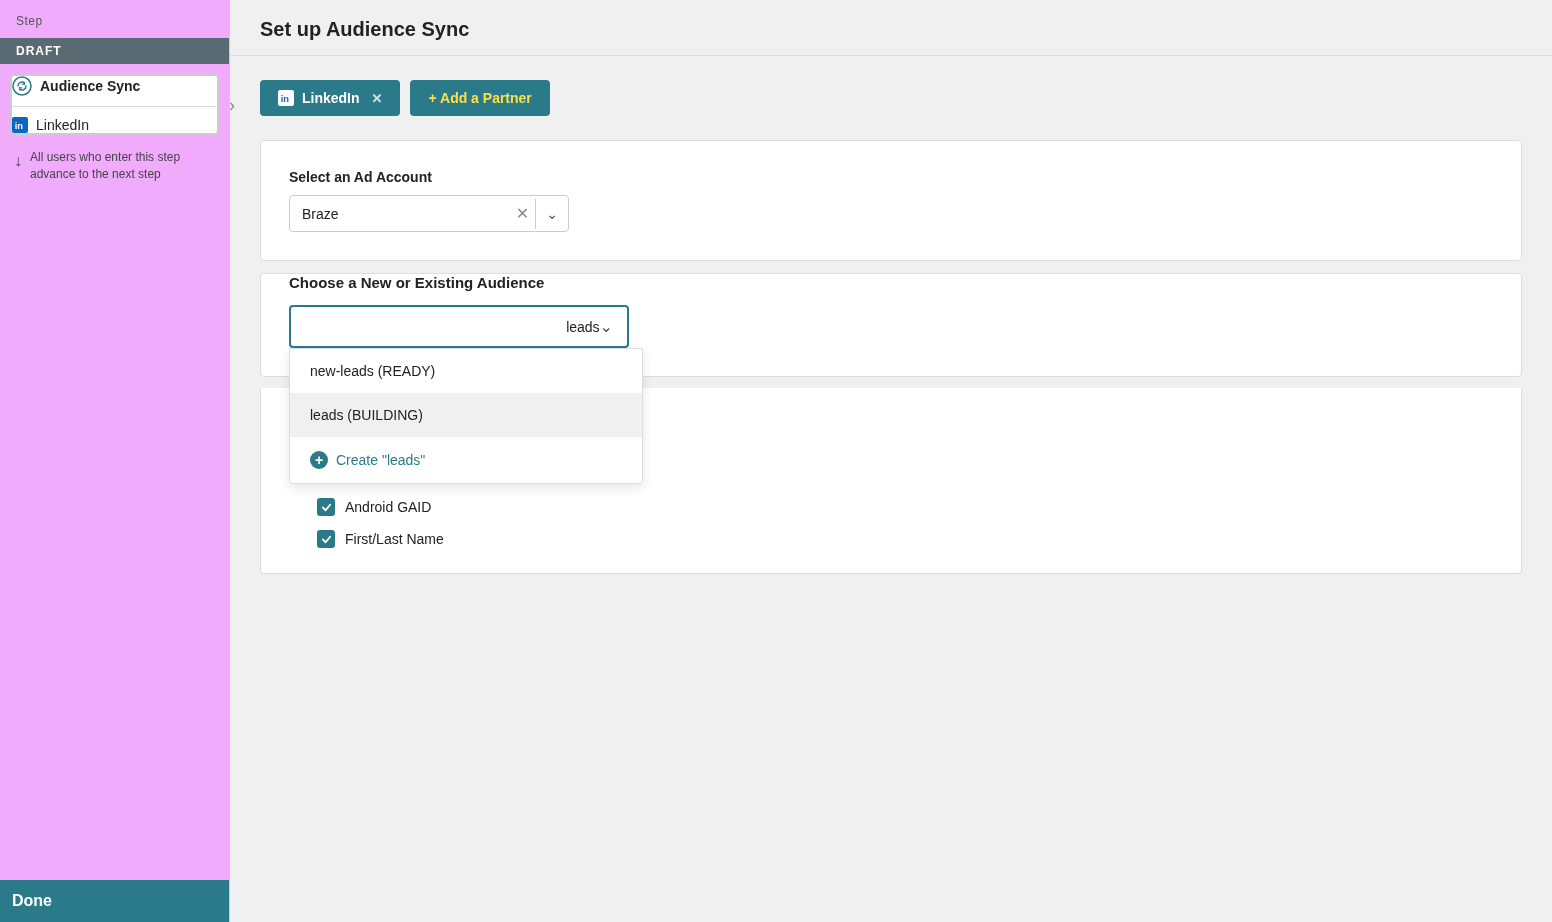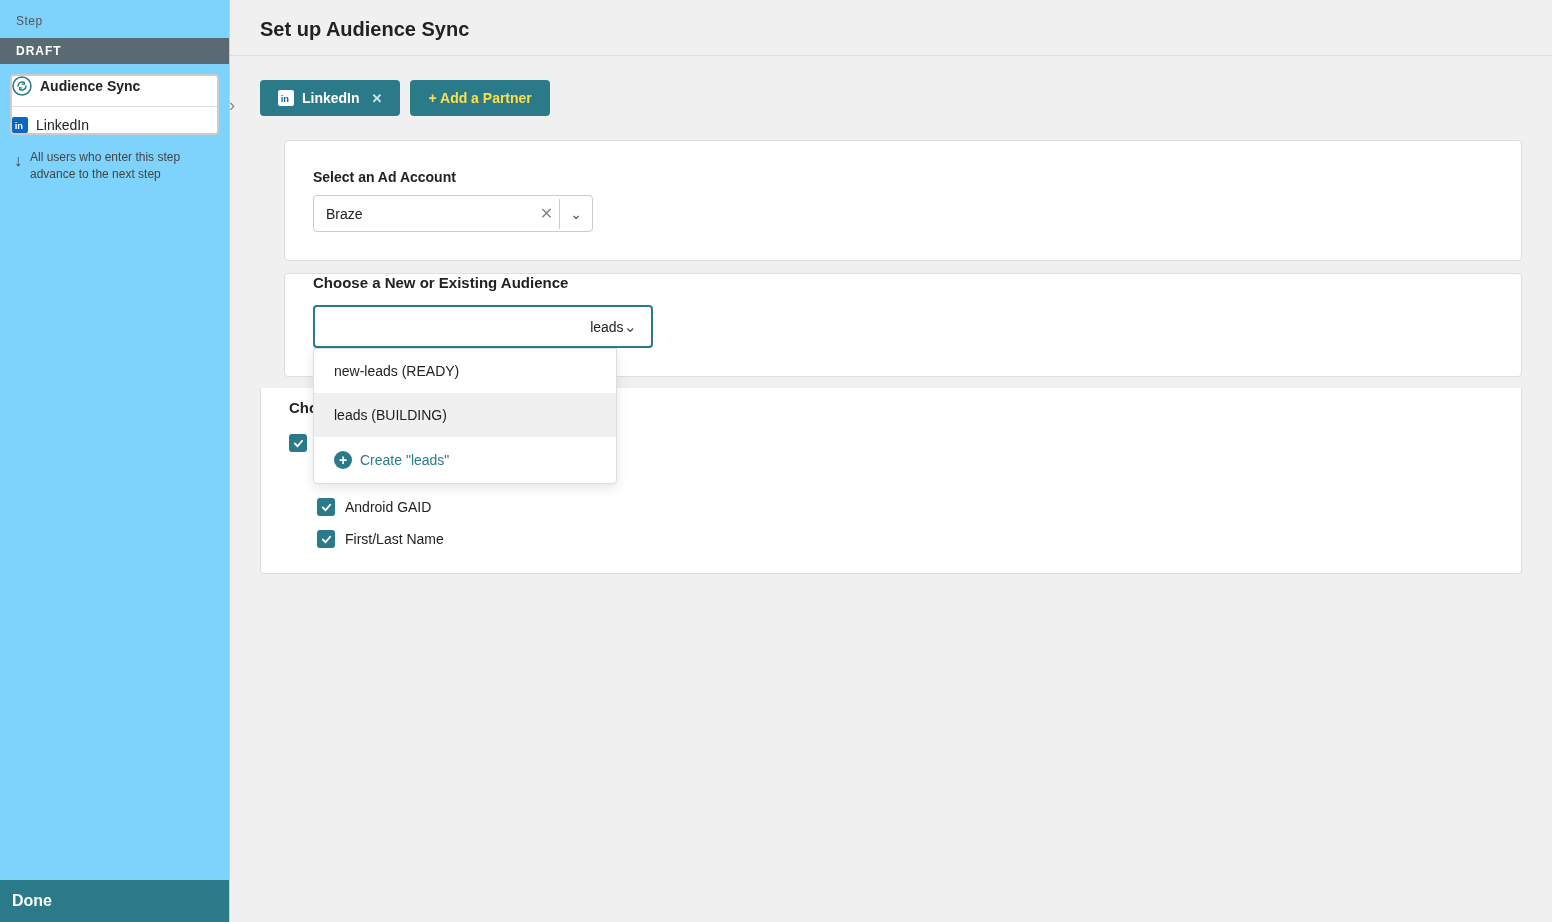--- a/index.html
+++ b/index.html
@@ -2,21 +2,21 @@
 <html><head>
   <meta charset="utf-8">
   <style>
     * { box-sizing: border-box; margin: 0; padding: 0; }
     body { font-family: -apple-system, BlinkMacSystemFont, 'Segoe UI', sans-serif; font-size: 14px; background: #f0f0f0; display: flex; height: 922px; overflow: hidden; }
 
     
     .sidebar {
       width: 230px;
       min-width: 230px;
-      background: #7dd3fc;
+      background: #f0abfc;
       display: flex;
       flex-direction: column;
       border-right: 1px solid #ccc;
     }
     .sidebar-step-label {
       padding: 14px 16px 10px;
       font-size: 12px;
       color: #555;
       font-weight: 500;
       letter-spacing: 0.5px;
@@ -149,21 +149,20 @@
       gap: 8px;
     }
 
     
     .panel {
       background: #fff;
       border: 1px solid #ddd;
       border-radius: 4px;
       padding: 28px 28px 28px;
       margin-bottom: 12px;
-      margin-left: 24px;
     }
     .panel-label {
       font-size: 14px;
       font-weight: 600;
       color: #222;
       margin-bottom: 10px;
     }
 
     
     .ad-account-select {
@@ -234,21 +233,21 @@
     .dropdown-menu {
       position: absolute;
       top: 100%;
       left: 0;
       right: 0;
       background: #fff;
       border: 1px solid #ddd;
       border-radius: 0 0 4px 4px;
       box-shadow: 0 4px 12px rgba(0,0,0,0.1);
       z-index: 100;
-      width: 304px;
+      width: 354px;
     }
     .dropdown-item {
       padding: 14px 20px;
       font-size: 14px;
       color: #222;
       cursor: pointer;
     }
     .dropdown-item.highlighted {
       background: #f0f0f0;
     }

